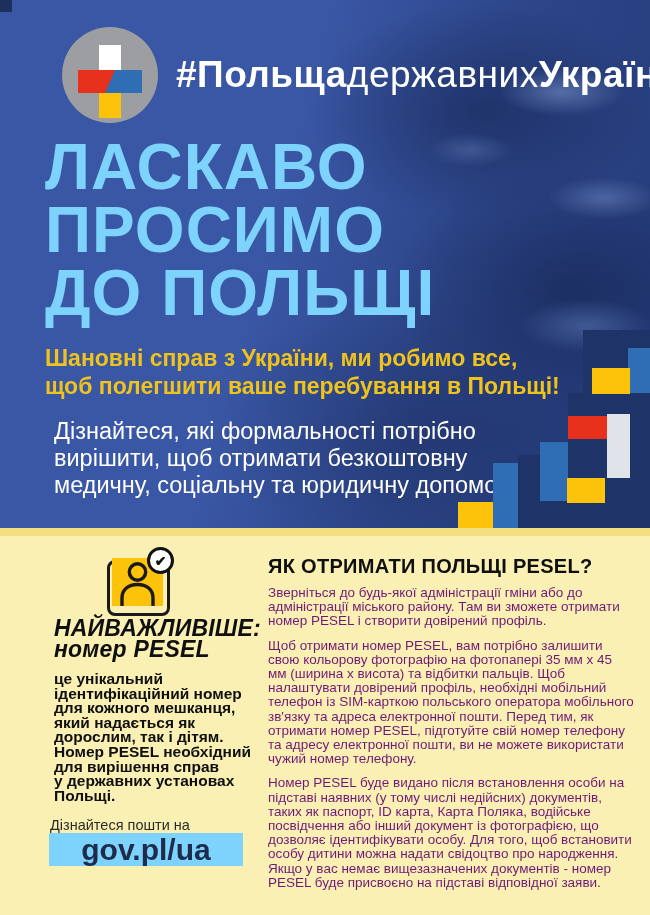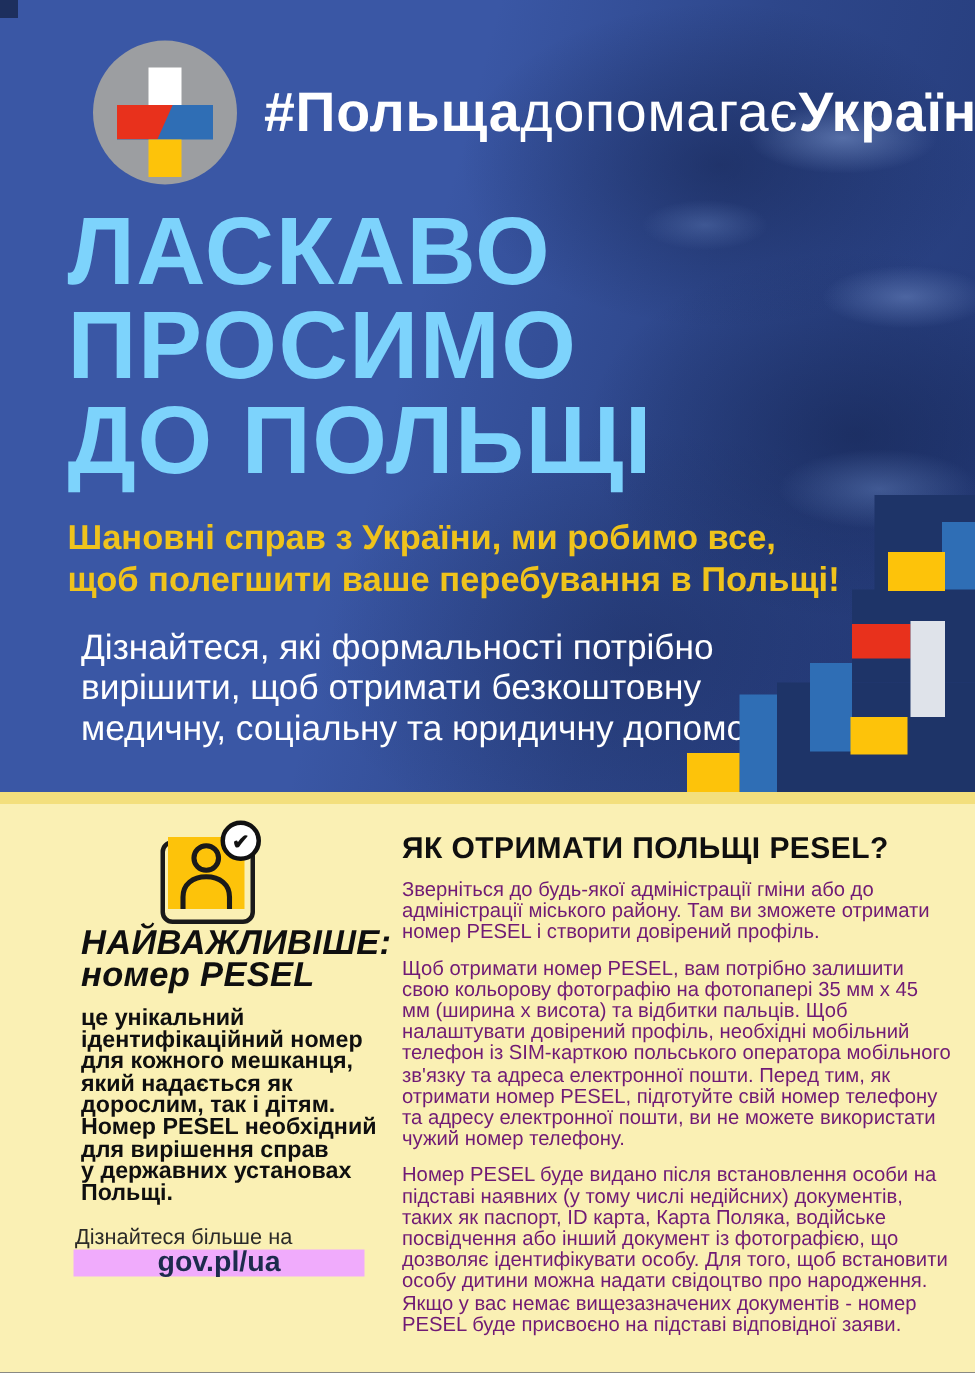--- a/index.html
+++ b/index.html
@@ -72,23 +72,23 @@
   .icon-check{position:absolute;left:147px;top:19px;width:21px;height:21px;border-radius:50%;
     background:#ffffff;border:3px solid #111;display:flex;align-items:center;justify-content:center;
     font-size:14px;font-weight:700;color:#111;line-height:1;}
   
   .left-heading{position:absolute;left:54px;top:90px;margin:0;
     font-size:23px;line-height:21px;font-weight:700;color:#0f0f0f;white-space:pre-line;letter-spacing:.2px;font-style:italic;}
   .left-body{position:absolute;left:54px;top:144px;width:232px;margin:0;
     font-size:15.5px;line-height:14.6px;font-weight:700;color:#0f0f0f;white-space:pre-line;}
   .more-label{position:absolute;left:50px;top:289px;margin:0;
     font-size:14.5px;line-height:16px;font-weight:400;color:#2c2b29;}
-  .gov-button{position:absolute;left:49px;top:305px;width:194px;height:18px;
-    background:#f0abfc;border:none;display:flex;align-items:center;justify-content:center;
-    font-family:"Liberation Sans",sans-serif;font-size:19px;font-weight:700;color:#1d2b4d;cursor:pointer;}
+  .gov-button{position:absolute;left:49px;top:305px;width:194px;height:33px;
+    background:#7dd3fc;border:none;display:flex;align-items:center;justify-content:center;
+    font-family:"Liberation Sans",sans-serif;font-size:30px;font-weight:700;color:#1d2b4d;cursor:pointer;}
   
   .right-heading{position:absolute;left:268px;top:27px;margin:0;
     font-size:20px;line-height:22px;font-weight:700;color:#0f0f0f;letter-spacing:.3px;}
   .right-col{position:absolute;left:268px;top:58px;width:366px;}
   .right-col p{margin:0 0 10px 0;font-size:13.5px;line-height:14.2px;font-weight:400;color:#701a75;}
 </style>
 </head>
 <body>
 
 <div class="poster">
@@ -98,21 +98,21 @@
     <div class="corner-chip"></div>
 
     <div class="brandbar">
       <div class="logo-circle">
         <div class="logo-cross-top"></div>
         <div class="logo-cross-bar">
           <div class="red-wedge"></div>
         </div>
         <div class="logo-cross-bottom"></div>
       </div>
-      <div class="hashtag"><b>#Польща</b><span>допомагає</span><b>Україні</b></div>
+      <div class="hashtag"><b>#Польща</b><span>державних</span><b>Україні</b></div>
     </div>
 
     <h1 class="hero-title">ЛАСКАВО
 ПРОСИМО
 ДО ПОЛЬЩІ</h1>
     <p class="hero-subtitle">Шановні справ з України, ми робимо все,
 щоб полегшити ваше перебування в Польщі!</p>
     <p class="hero-intro">Дізнайтеся, які формальності потрібно
 вирішити, щоб отримати безкоштовну
 медичну, соціальну та юридичну допомогу.</p>
@@ -147,21 +147,21 @@
 номер PESEL</h2>
     <p class="left-body">це унікальний
 ідентифікаційний номер
 для кожного мешканця,
 який надається як
 дорослим, так і дітям.
 Номер PESEL необхідний
 для вирішення справ
 у державних установах
 Польщі.</p>
-    <p class="more-label">Дізнайтеся більше на</p>
+    <p class="more-label">Дізнайтеся пошти на</p>
     <button class="gov-button">gov.pl/ua</button>
 
     <h2 class="right-heading">ЯК ОТРИМАТИ ПОЛЬЩІ PESEL?</h2>
     <div class="right-col">
       <p>Зверніться до будь-якої адміністрації гміни або до адміністрації міського району. Там ви зможете отримати номер PESEL і створити довірений профіль.</p>
       <p>Щоб отримати номер PESEL, вам потрібно залишити свою кольорову фотографію на фотопапері 35 мм х 45 мм (ширина х висота) та відбитки пальців. Щоб налаштувати довірений профіль, необхідні мобільний телефон із SIM-карткою польського оператора мобільного зв'язку та адреса електронної пошти. Перед тим, як отримати номер PESEL, підготуйте свій номер телефону та адресу електронної пошти, ви не можете використати чужий номер телефону.</p>
       <p>Номер PESEL буде видано після встановлення особи на підставі наявних (у тому числі недійсних) документів, таких як паспорт, ID карта, Карта Поляка, водійське посвідчення або інший документ із фотографією, що дозволяє ідентифікувати особу. Для того, щоб встановити особу дитини можна надати свідоцтво про народження. Якщо у вас немає вищезазначених документів - номер PESEL буде присвоєно на підставі відповідної заяви.</p>
     </div>
   </div>
 

